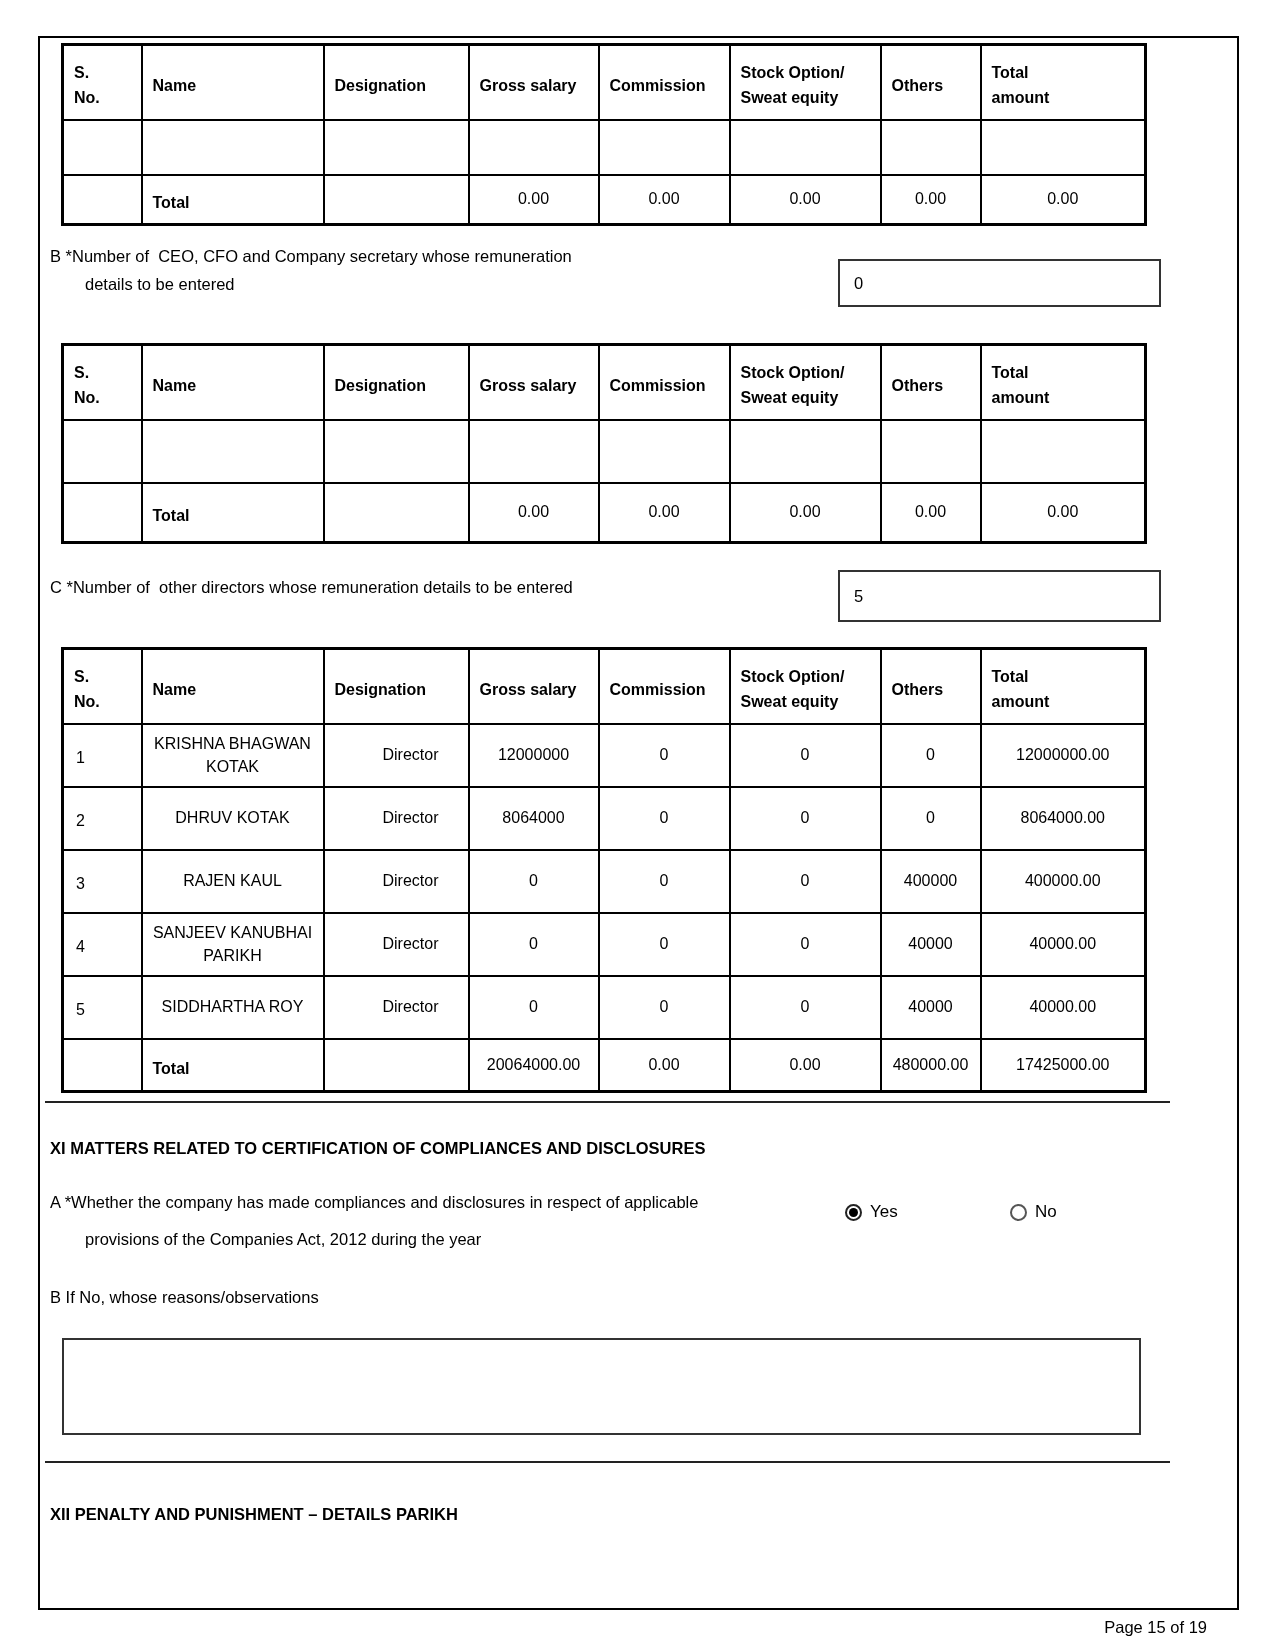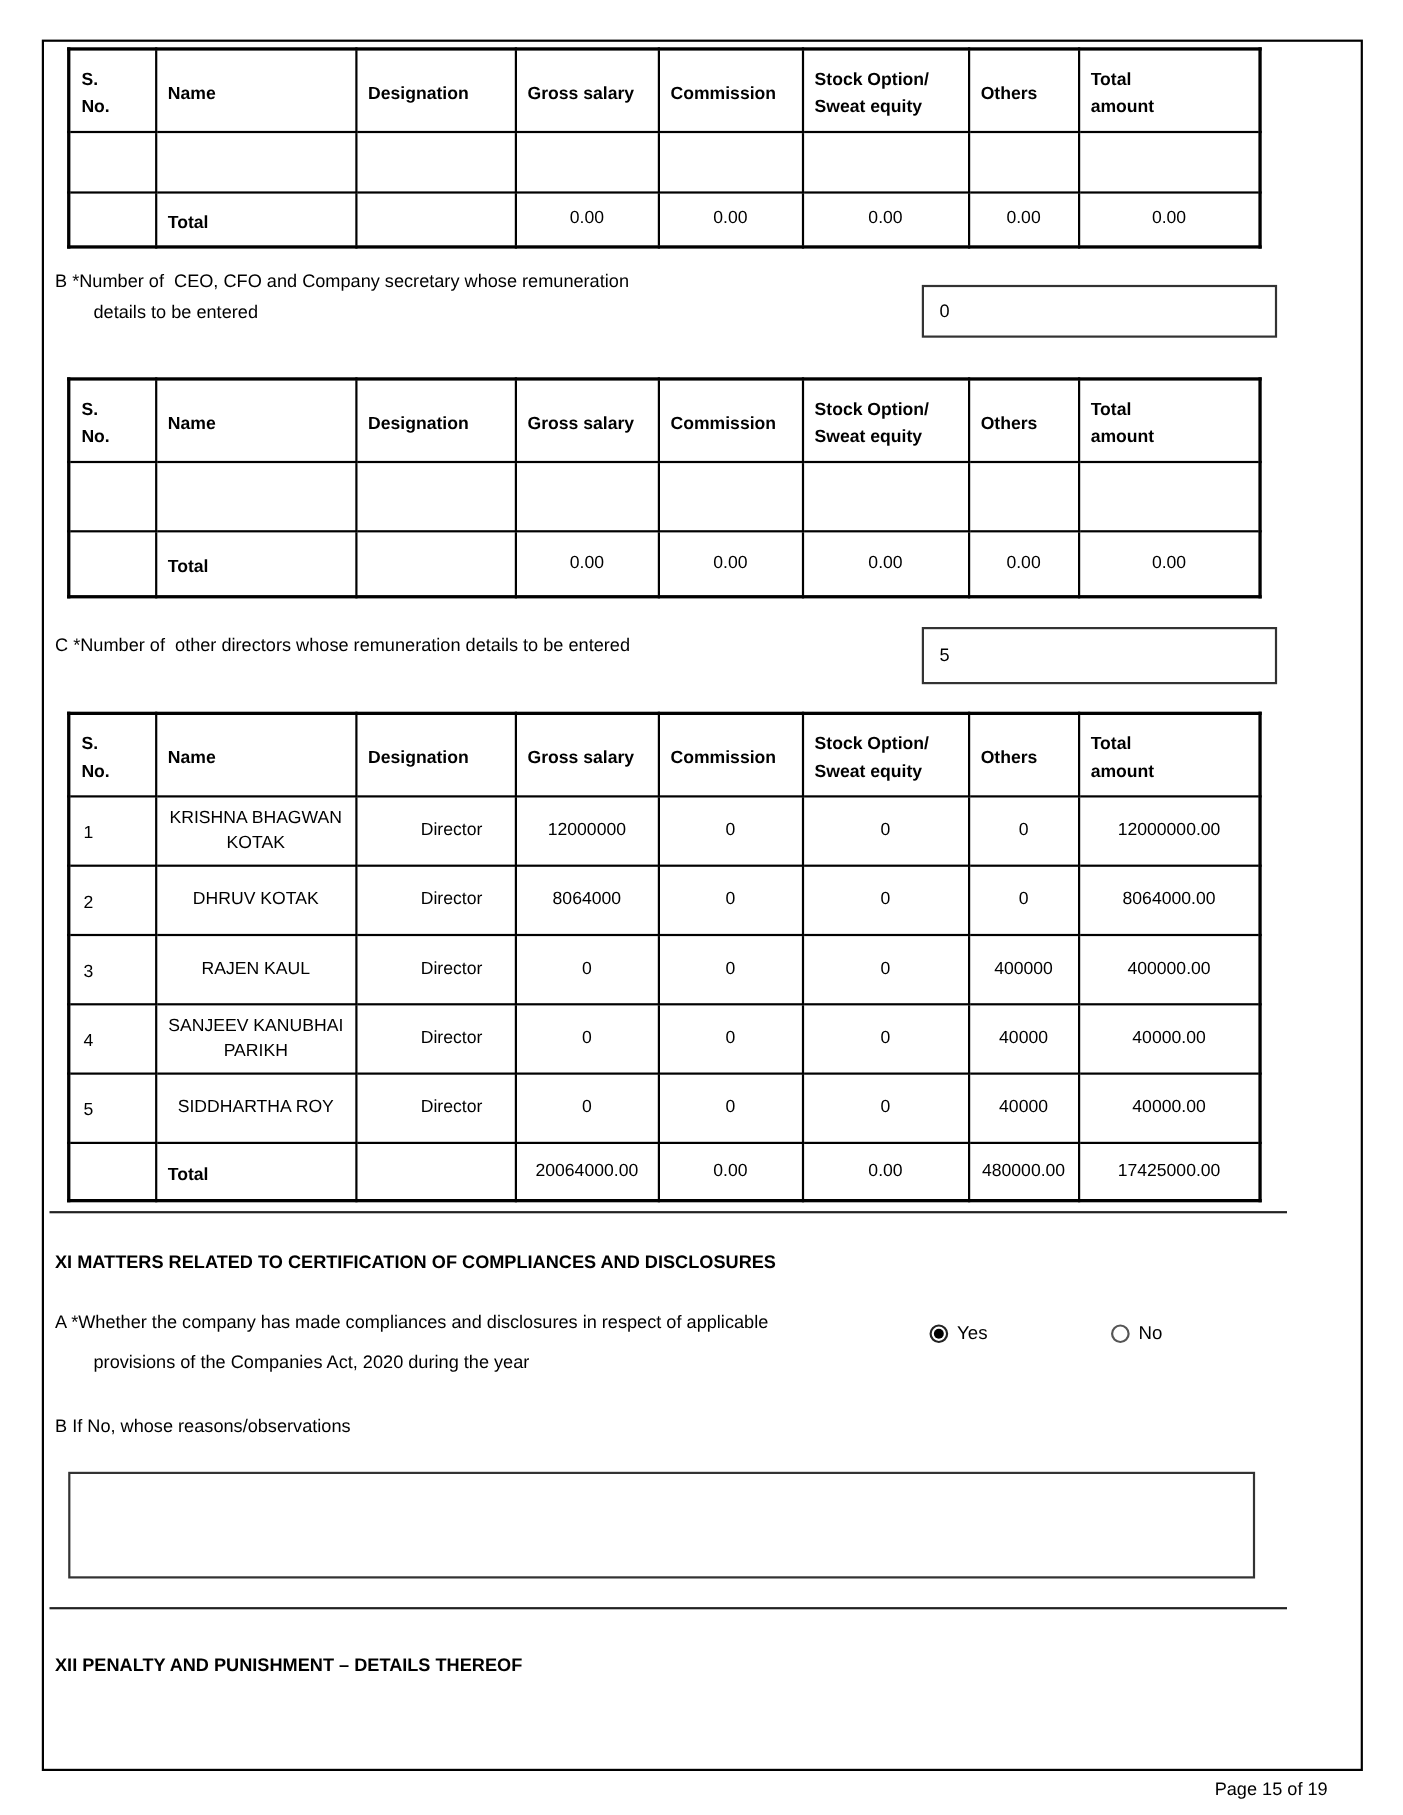--- a/index.html
+++ b/index.html
@@ -223,30 +223,30 @@
     <td class="num">480000.00</td>
     <td class="num">17425000.00</td>
   </tr>
 </tbody>
   </table>
 
 <div class="abs hrule" style="left:45px;top:1101px;width:1125px;"></div>
 <div class="abs heading" style="left:50px;top:1106px;margin-top:33px;">XI MATTERS RELATED TO CERTIFICATION OF COMPLIANCES AND DISCLOSURES</div>
 
 <div class="abs label" style="left:50px;top:1193px;">A *Whether the company has made compliances and disclosures in respect of applicable</div>
-<div class="abs label" style="left:85px;top:1230px;">provisions of the Companies Act, 2020 during the year</div>
+<div class="abs label" style="left:85px;top:1230px;">provisions of the Companies Act, 2012 during the year</div>
 
 <div class="abs radio-row" style="left:845px;top:1202px;">
   <span class="radio checked"></span>
   <span class="radio-label">Yes</span>
 </div>
 <div class="abs radio-row" style="left:1010px;top:1202px;">
   <span class="radio"></span>
   <span class="radio-label">No</span>
 </div>
 
 <div class="abs label" style="left:50px;top:1288px;">B If No, whose reasons/observations</div>
 <div class="abs bigbox" style="left:62px;top:1338px;width:1063px;height:81px;"></div>
 
 <div class="abs hrule" style="left:45px;top:1461px;width:1125px;"></div>
-<div class="abs heading" style="left:50px;top:1505px;">XII PENALTY AND PUNISHMENT – DETAILS THEREOF</div>
+<div class="abs heading" style="left:50px;top:1505px;">XII PENALTY AND PUNISHMENT – DETAILS PARIKH</div>
 
 <div class="abs footer" style="right:68px;top:1618px;">Page 15 of 19</div>
 
 </body></html>

